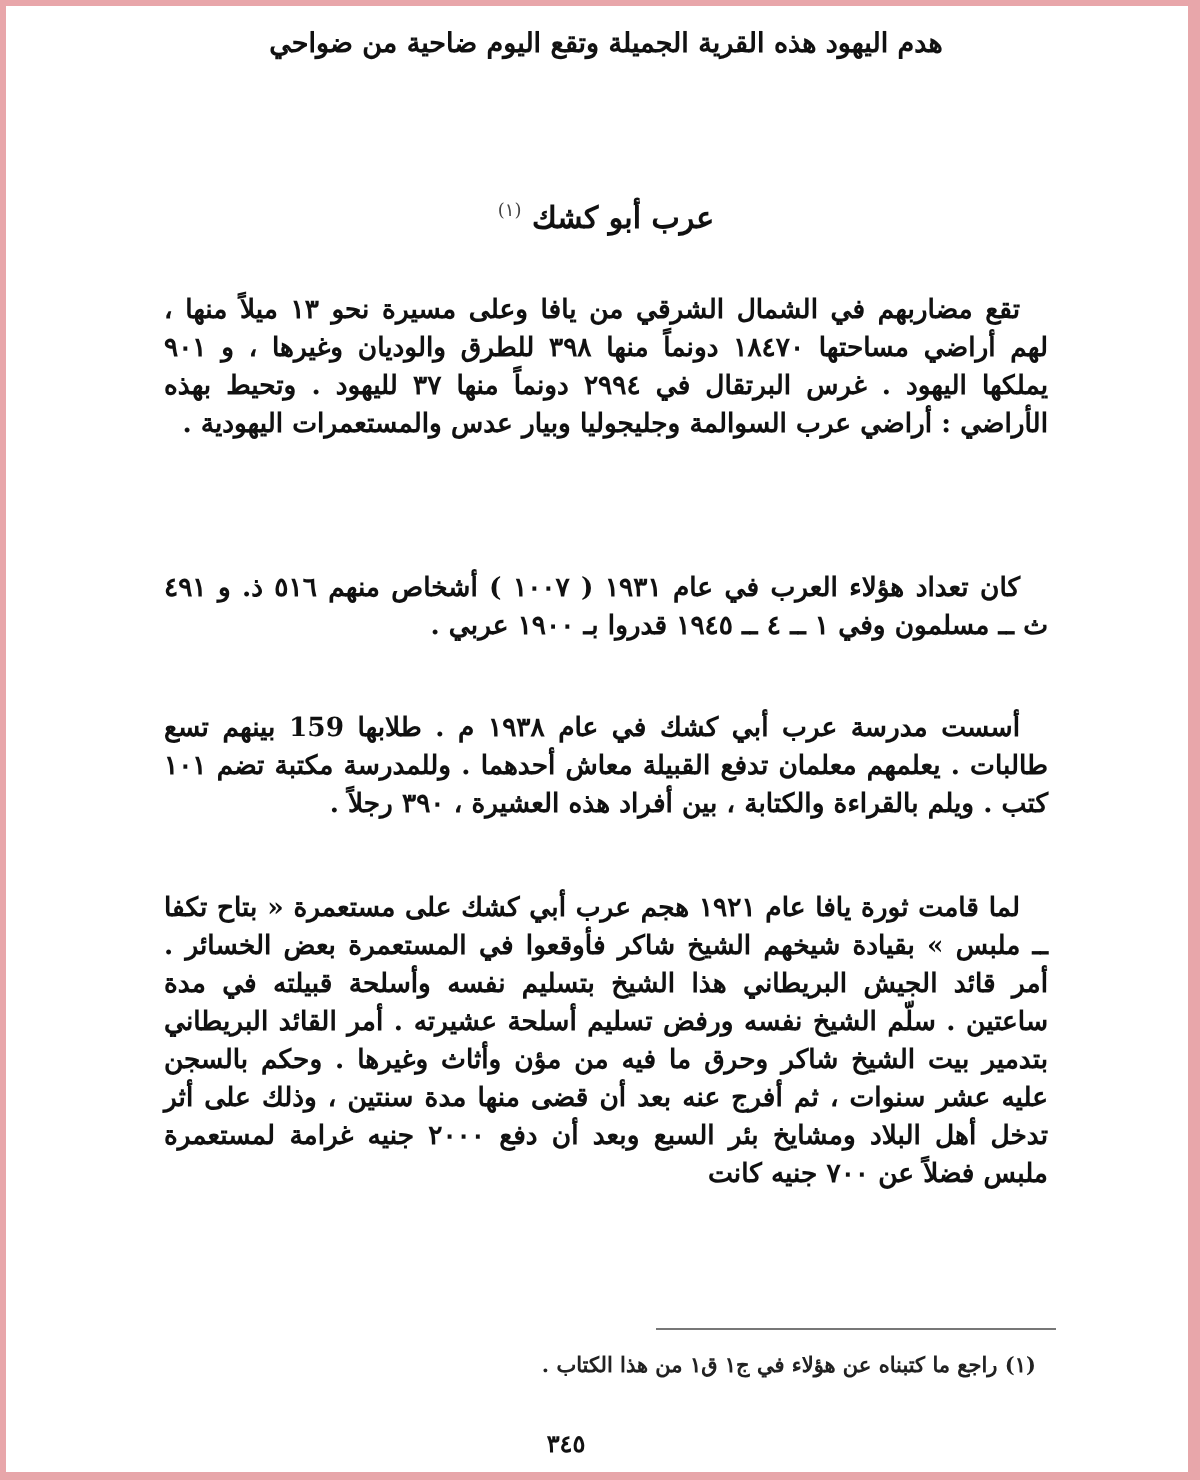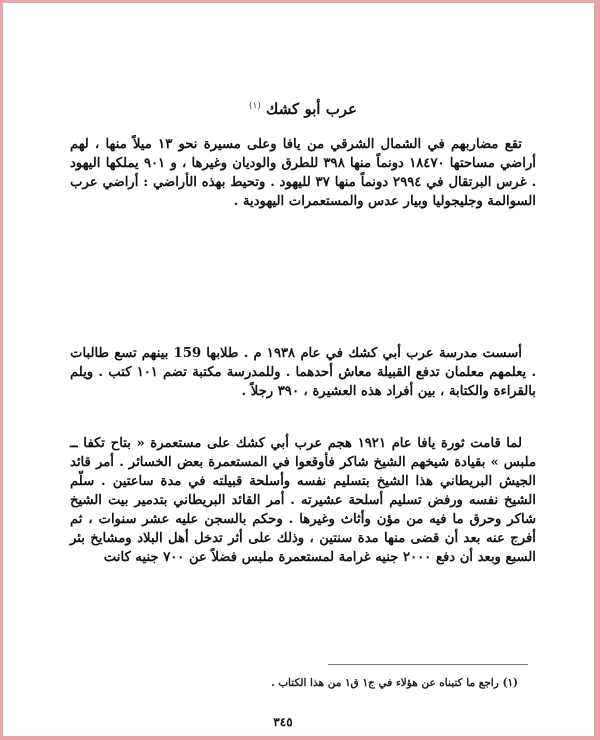--- a/index.html
+++ b/index.html
@@ -24,49 +24,53 @@
     .topline {
       position: absolute; left: 60px; width: 480px; top: 9px;
       font-size: 13.5px; line-height: 20px; font-weight: bold; color: #111;
       text-align: center;
     }
     .heading {
       position: absolute; left: 150px; width: 300px; top: 97px;
       font-size: 15px; font-weight: bold; color: #111; text-align: center;
     }
     .heading sup { font-size: 9px; font-weight: normal; color: #444; }
-    .para p { margin: 0; text-indent: 14px; }
+    .para p { margin: 12px; text-indent: 14px; }
     .footnote-rule {
       position: absolute; left: 325px; width: 200px; top: 661px;
       height: 1px; background: #777;
     }
     .footnote {
       position: absolute; left: 160px; width: 355px; top: 673px;
       font-size: 10.5px; font-weight: bold; color: #222; text-align: right;
     }
     .page-number {
       position: absolute; left: 250px; width: 60px; top: 712px;
       font-size: 12px; font-weight: bold; color: #111; text-align: center;
     }
   </style>
 </head>
 <body>
 
 <div class="page">
 
+  <div class="topline rtl">هدم اليهود هذه القرية الجميلة وتقع اليوم ضاحية من ضواحي</div>
 
   <div class="heading rtl">
     <span>عرب أبو كشك</span>
     <sup>(١)</sup>
   </div>
 
   <div class="text para rtl" style="top:131px;">
     <p>تقع مضاربهم في الشمال الشرقي من يافا وعلى مسيرة نحو ١٣ ميلاً منها ، لهم أراضي مساحتها ١٨٤٧٠ دونماً منها ٣٩٨ للطرق والوديان وغيرها ، و ٩٠١ يملكها اليهود . غرس البرتقال في ٢٩٩٤ دونماً منها ٣٧ لليهود . وتحيط بهذه الأراضي : أراضي عرب السوالمة وجليجوليا وبيار عدس والمستعمرات اليهودية .</p>
   </div>
 
+  <div class="text para rtl" style="top:270px;">
+    <p>كان تعداد هؤلاء العرب في عام ١٩٣١ ( ١٠٠٧ ) أشخاص منهم ٥١٦ ذ. و ٤٩١ ث ــ مسلمون وفي ١ ــ ٤ ــ ١٩٤٥ قدروا بـ ١٩٠٠ عربي .</p>
+  </div>
 
   <div class="text para rtl" style="top:340px;">
     <p>أسست مدرسة عرب أبي كشك في عام ١٩٣٨ م . طلابها 159 بينهم تسع طالبات . يعلمهم معلمان تدفع القبيلة معاش أحدهما . وللمدرسة مكتبة تضم ١٠١ كتب . ويلم بالقراءة والكتابة ، بين أفراد هذه العشيرة ، ٣٩٠ رجلاً .</p>
   </div>
 
   <div class="text para rtl" style="top:430px;">
     <p>لما قامت ثورة يافا عام ١٩٢١ هجم عرب أبي كشك على مستعمرة « بتاح تكفا ــ ملبس » بقيادة شيخهم الشيخ شاكر فأوقعوا في المستعمرة بعض الخسائر . أمر قائد الجيش البريطاني هذا الشيخ بتسليم نفسه وأسلحة قبيلته في مدة ساعتين . سلّم الشيخ نفسه ورفض تسليم أسلحة عشيرته . أمر القائد البريطاني بتدمير بيت الشيخ شاكر وحرق ما فيه من مؤن وأثاث وغيرها . وحكم بالسجن عليه عشر سنوات ، ثم أفرج عنه بعد أن قضى منها مدة سنتين ، وذلك على أثر تدخل أهل البلاد ومشايخ بئر السبع وبعد أن دفع ٢٠٠٠ جنيه غرامة لمستعمرة ملبس فضلاً عن ٧٠٠ جنيه كانت</p>
   </div>
 
   <div class="footnote-rule"></div>

